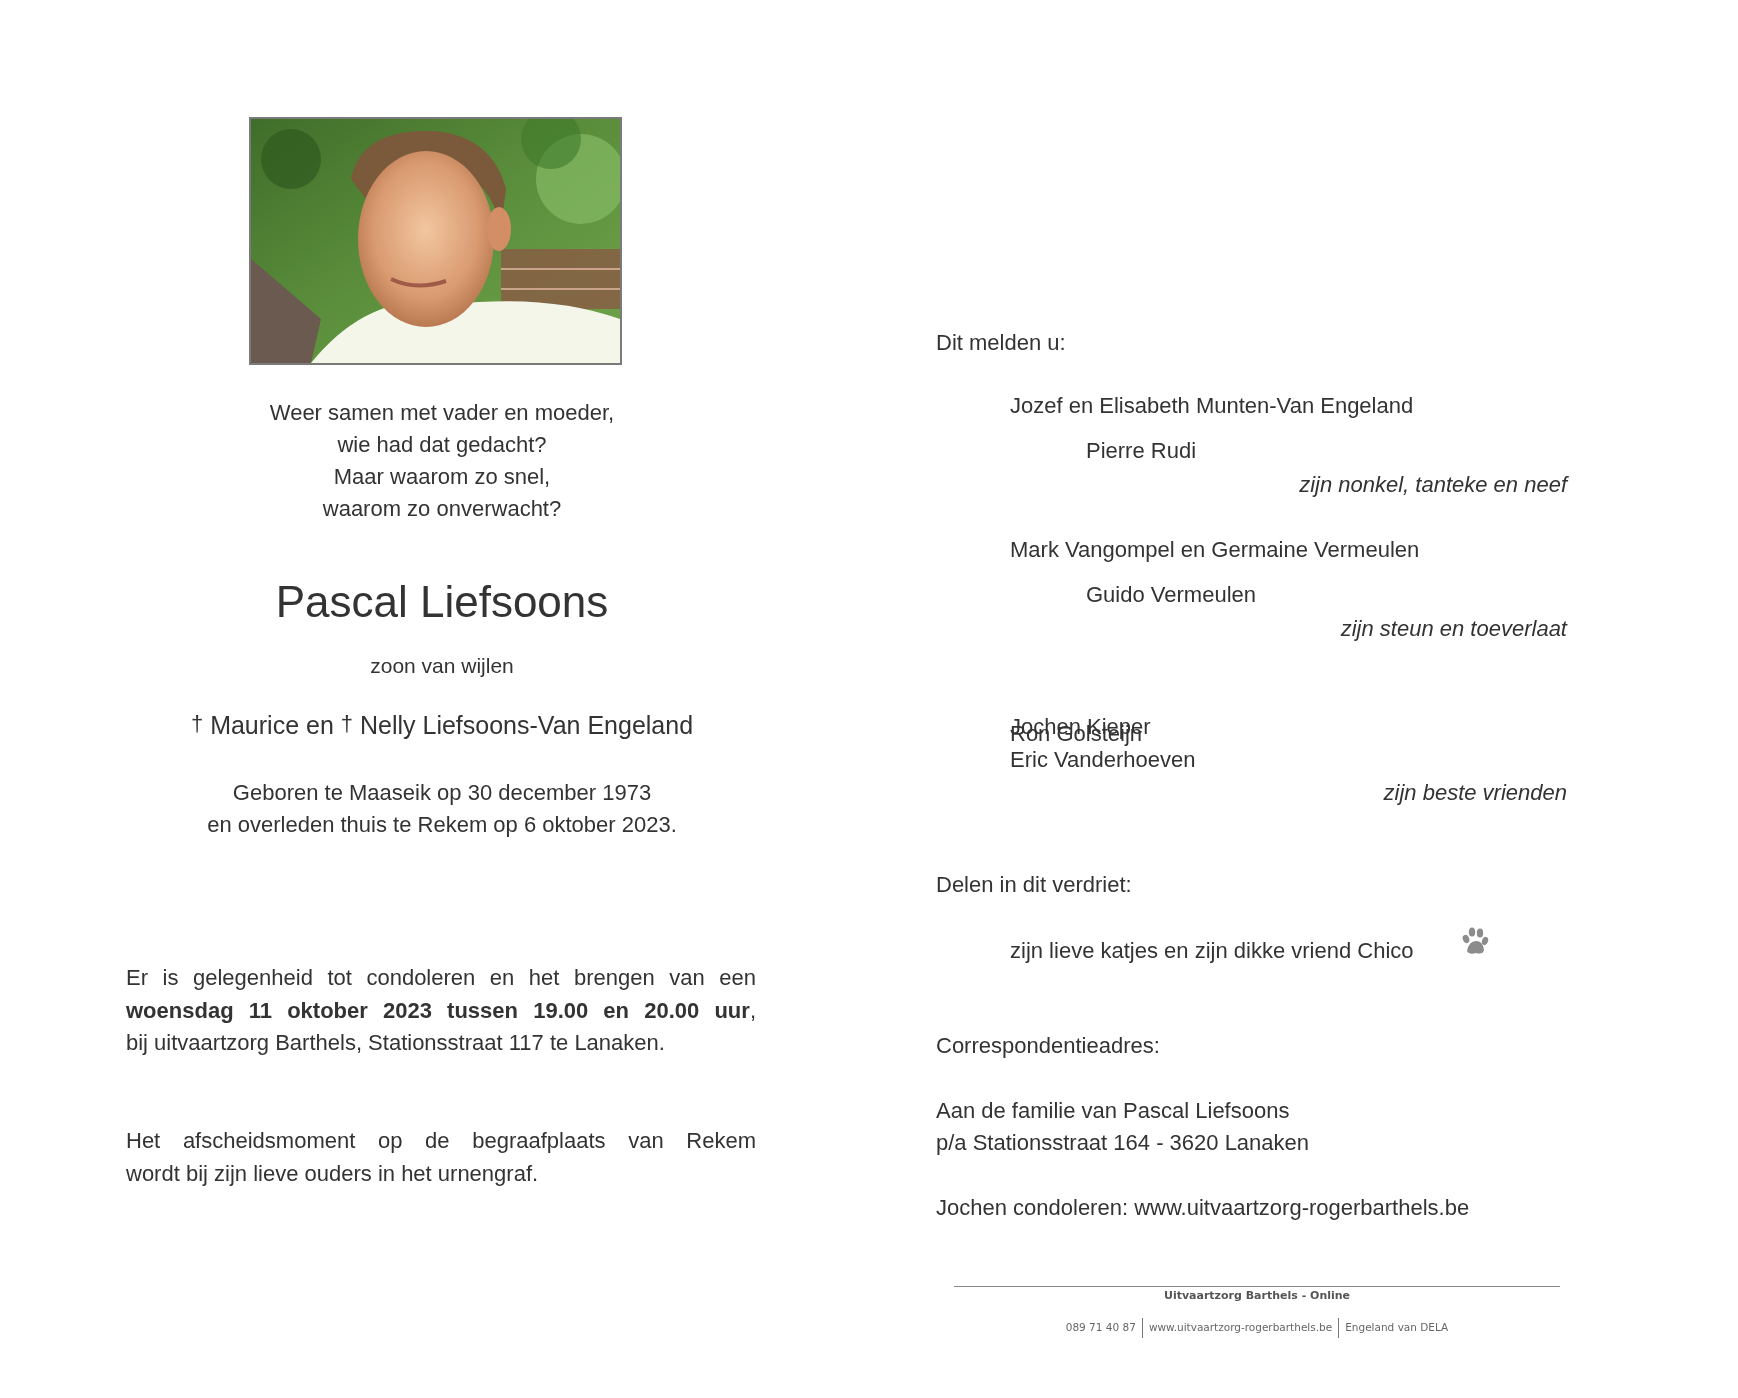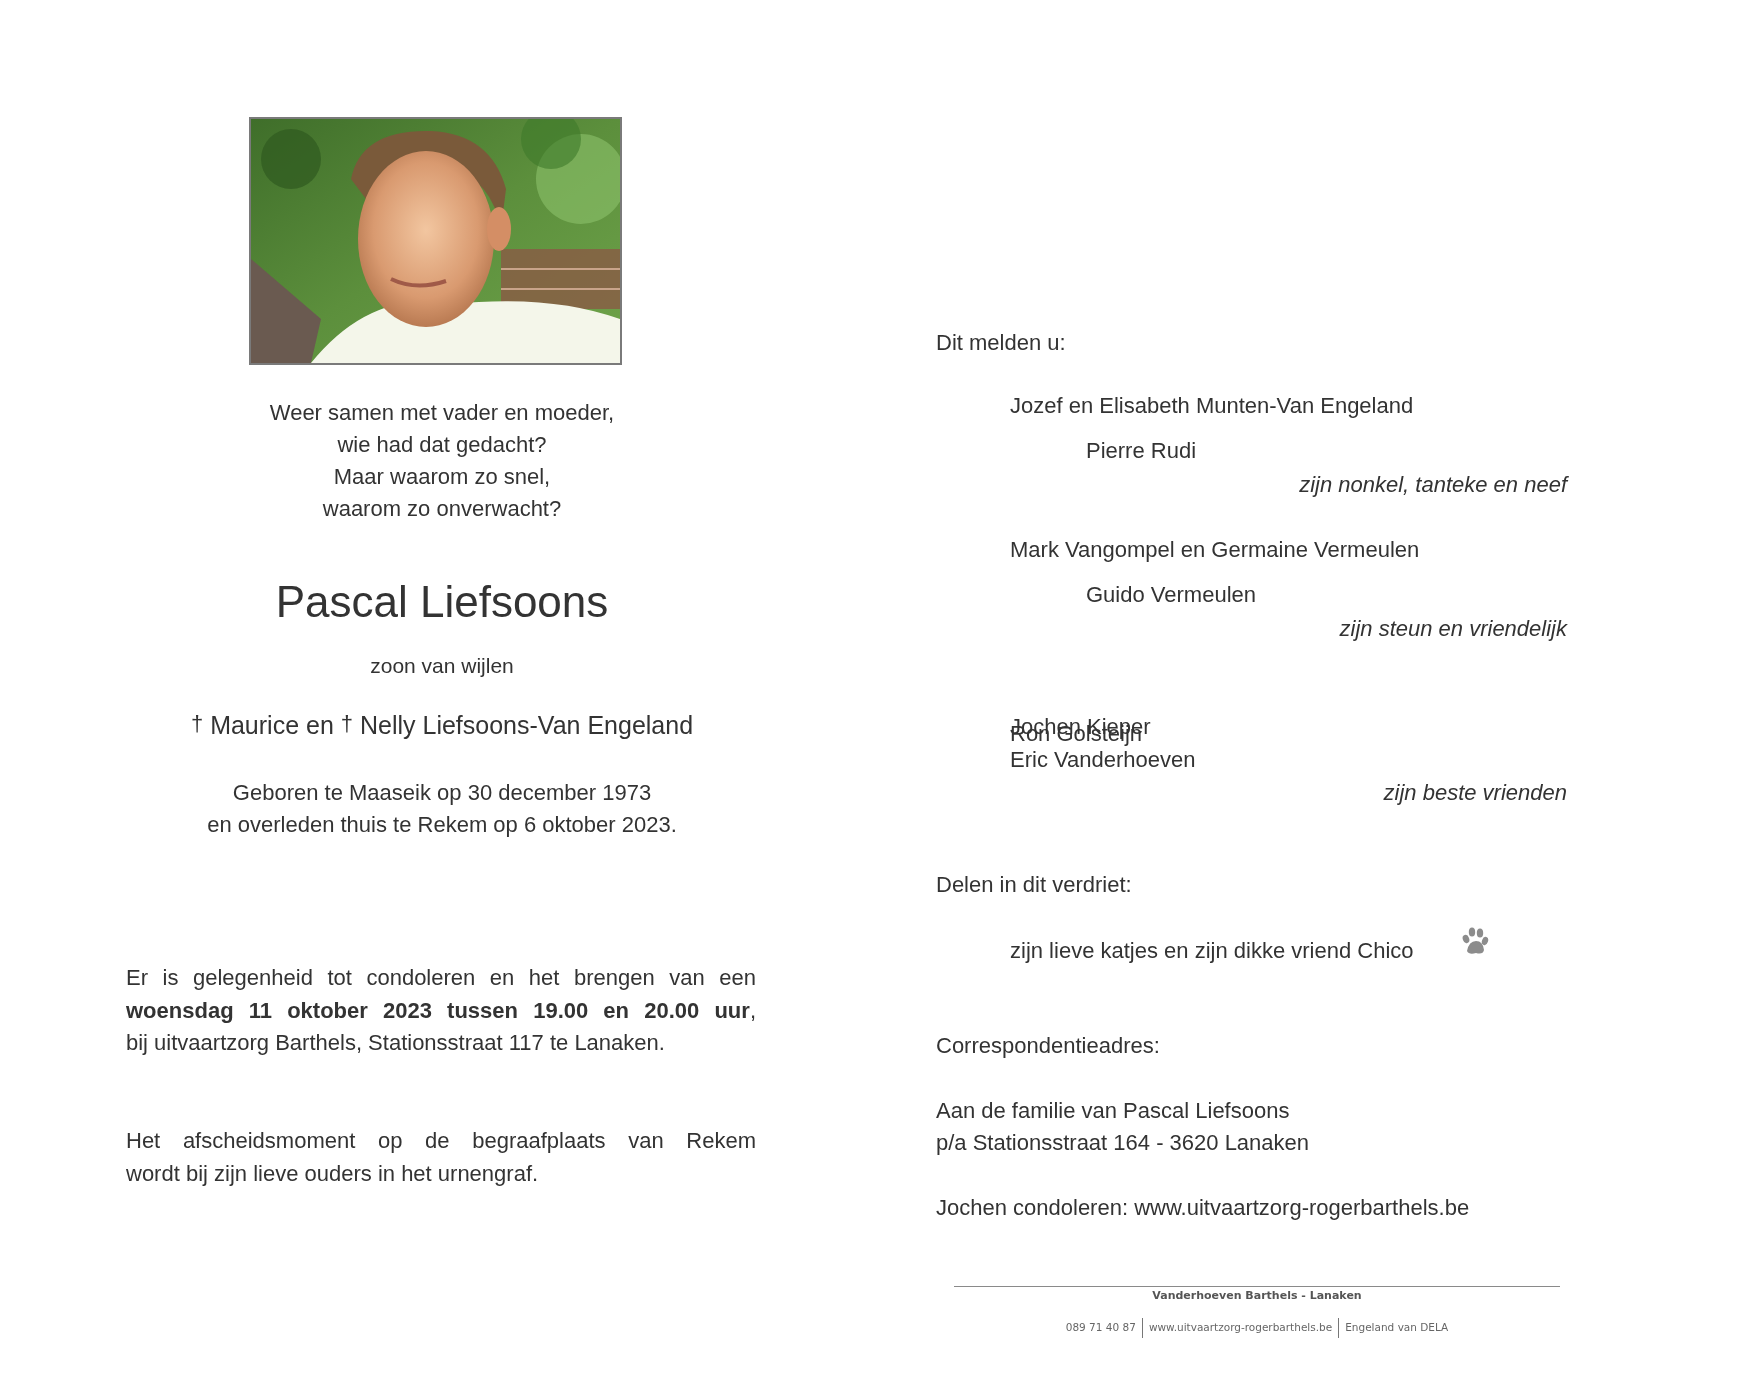--- a/index.html
+++ b/index.html
@@ -92,21 +92,21 @@
 </div>
 
 <div class="abs t22" style="left:936px; top:330px;">Dit melden u:</div>
 
 <div class="abs t22" style="left:1010px; top:393px;">Jozef en Elisabeth Munten-Van Engeland</div>
 <div class="abs t22" style="left:1086px; top:438px;">Pierre Rudi</div>
 <div class="abs t22 italic right-al" style="left:1100px; width:467px; top:472px;">zijn nonkel, tanteke en neef</div>
 
 <div class="abs t22" style="left:1010px; top:537px;">Mark Vangompel en Germaine Vermeulen</div>
 <div class="abs t22" style="left:1086px; top:582px;">Guido Vermeulen</div>
-<div class="abs t22 italic right-al" style="left:1100px; width:467px; top:616px;">zijn steun en vriendelijk</div>
+<div class="abs t22 italic right-al" style="left:1100px; width:467px; top:616px;">zijn steun en toeverlaat</div>
 
 <div class="abs t22" style="left:1010px; top:681px;margin-top:40px;">Ron Golsteijn</div>
 <div class="abs t22" style="left:1010px; top:714px;">Jochen Kieper</div>
 <div class="abs t22" style="left:1010px; top:747px;">Eric Vanderhoeven</div>
 <div class="abs t22 italic right-al" style="left:1100px; width:467px; top:780px;">zijn beste vrienden</div>
 
 <div class="abs t22" style="left:936px; top:872px;">Delen in dit verdriet:</div>
 <div class="abs t22" style="left:1010px; top:938px;">zijn lieve katjes en zijn dikke vriend Chico</div>
 <svg class="paw" viewBox="0 0 28 30">
   <ellipse cx="5" cy="12" rx="3.2" ry="4.2" fill="#8c8c8c" transform="rotate(-20 5 12)"></ellipse>
@@ -115,16 +115,16 @@
   <ellipse cx="24" cy="14" rx="3" ry="4.2" fill="#8c8c8c" transform="rotate(20 24 14)"></ellipse>
   <path d="M6 24 Q8 14 15 14 Q22 14 23 23 Q22 28 15 26 Q8 28 6 24 Z" fill="#8c8c8c"></path>
 </svg>
 
 <div class="abs t22" style="left:936px; top:1033px;">Correspondentieadres:</div>
 <div class="abs t22" style="left:936px; top:1098px;">Aan de familie van Pascal Liefsoons</div>
 <div class="abs t22" style="left:936px; top:1130px;">p/a Stationsstraat 164 - 3620 Lanaken</div>
 <div class="abs t22" style="left:936px; top:1195px;">Jochen condoleren: www.uitvaartzorg-rogerbarthels.be</div>
 
 <div class="footer-line"></div>
-<div class="footer-title">Vanderhoeven Barthels - Lanaken</div>
+<div class="footer-title">Uitvaartzorg Barthels - Online</div>
 <div class="footer-contacts">
   <span>089 71 40 87</span><span class="sep"></span><span>www.uitvaartzorg-rogerbarthels.be</span><span class="sep"></span><span>Engeland van DELA</span>
 </div>
 
 </body></html>

